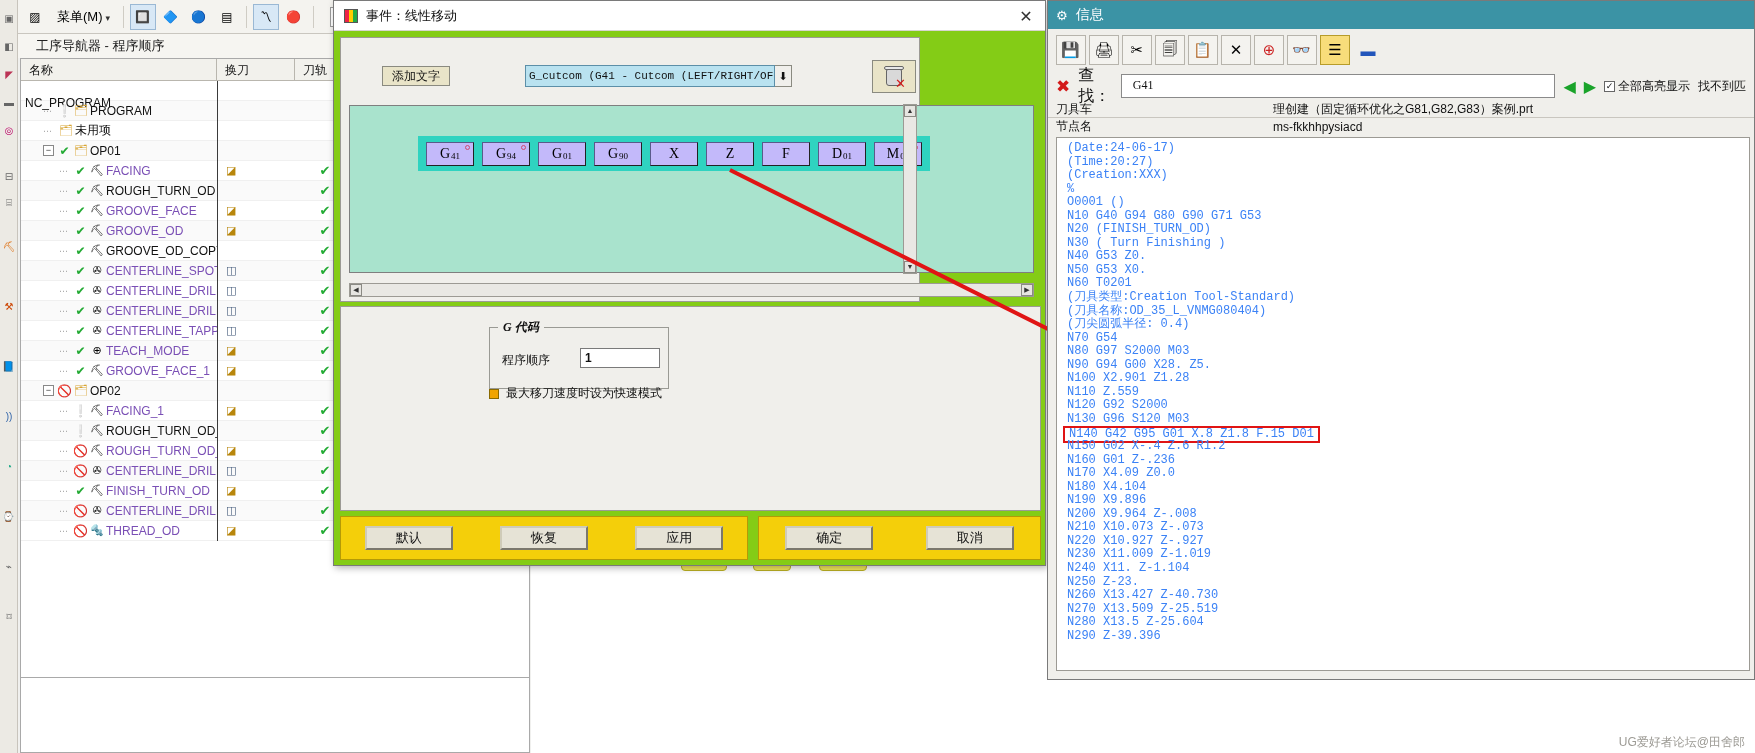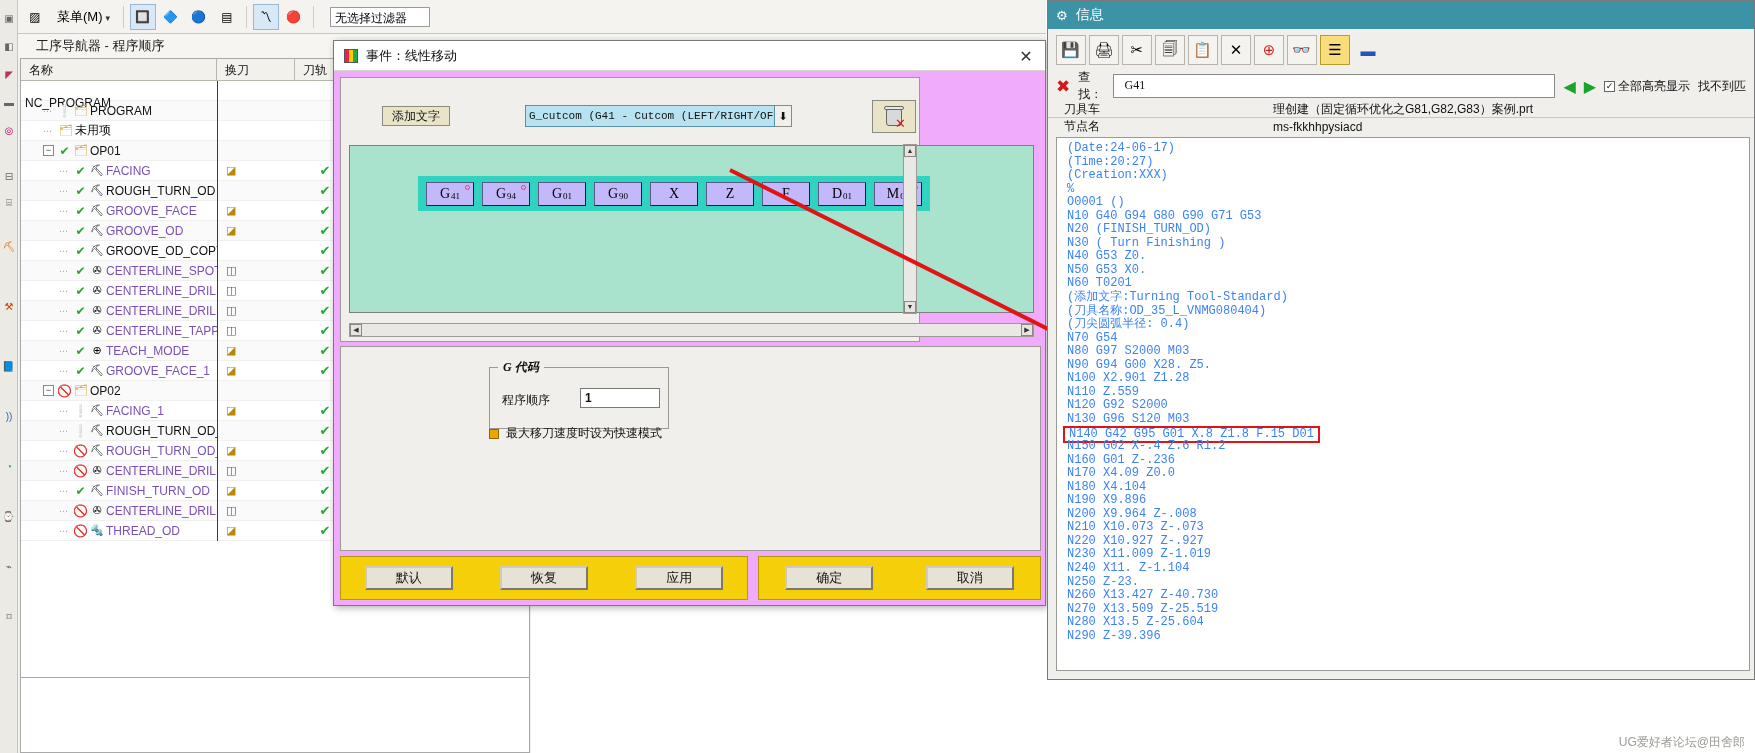--- a/index.html
+++ b/index.html
@@ -103,23 +103,22 @@
     position:absolute; left:531px; top:58px; width:515px; height:695px; background:#ffffff;
   }
   .part-shape {
     position:absolute; background:#f2e85a; border:1px solid #b9ae22;
     border-radius:0 0 4px 4px;
   }
 
   
   #dialog {
     position:absolute; left:333px; top:0px; width:713px; height:566px;
-    background:#f0abfc; border:1px solid #7a7a7a;
+    background:#84cc16; border:1px solid #7a7a7a;
     box-shadow:2px 2px 7px rgba(0,0,0,.3);
-    margin-top:40px;
   }
   #dlg-title {
     height:30px; background:#ffffff; display:flex; align-items:center;
     padding-left:10px; border-bottom:1px solid #d7d5cf;
   }
   #dlg-title .tico {
     width:14px; height:14px; margin-right:8px;
     background:
       linear-gradient(to right,#e24 0 33%,#fc0 33% 66%,#2a4 66% 100%);
     border:1px solid #555;
@@ -265,35 +264,35 @@
     width:30px; height:30px; background:#f4f3ef; border:1px solid #b7b4ac;
     display:flex; align-items:center; justify-content:center; font-size:15px;
   }
   .tb-btn.hl { background:#f8dd7a; border-color:#b79c2a; }
   .tb-btn.nb { border:none; background:transparent; }
 
   #find-row {
     height:30px; display:flex; align-items:center; padding:0 8px; gap:8px;
   }
   #find-x { color:#d31a1a; font-size:17px; font-weight:bold; }
-  #find-label { font-size:12px; color:#111; }
+  #find-label { font-size:16px; color:#111; }
   #find-input {
     width:600px; height:24px; background:#fff; border:1px solid #8a8a8a;
     font-size:12px; line-height:20px; padding-left:11px; color:#111;
     font-family:"Liberation Serif","DejaVu Serif",serif;
   }
   .nav-arrow { color:#1aa32a; font-size:16px; }
   #hl-check { display:flex; align-items:center; font-size:12px; gap:3px; color:#111; white-space:nowrap; }
   #hl-box { width:11px; height:11px; border:1px solid #666; background:#fff; font-size:9px;
             line-height:9px; text-align:center; color:#111; }
   #nomatch { font-size:12px; color:#111; white-space:nowrap; }
 
   #info-meta { font-size:12px; color:#111; }
   .meta-row { display:flex; height:17px; align-items:center; }
-  .meta-k { width:195px; padding-left:16px; white-space:nowrap; overflow:hidden; }
+  .meta-k { width:195px; padding-left:8px; white-space:nowrap; overflow:hidden; }
   .meta-v { flex:1; white-space:nowrap; overflow:hidden;margin-left:30px; }
   .meta-sep { border-bottom:1px solid #c9c6bf; }
 
   #code-area {
     position:absolute; left:8px; top:136px; width:694px; height:534px;
     background:#fff; border:1px solid #9c9a94; overflow:hidden;
     font-family:"Liberation Mono","DejaVu Sans Mono",monospace;
     font-size:12px; line-height:13.55px; color:#3b82f6; padding:4px 0 0 10px;
   }
   .cl { white-space:pre; height:13.55px; }
@@ -833,21 +832,21 @@
       <div class="cl">(Time:20:27)</div>
       <div class="cl">(Creation:XXX)</div>
       <div class="cl">%</div>
       <div class="cl">O0001 ()</div>
       <div class="cl">N10 G40 G94 G80 G90 G71 G53</div>
       <div class="cl">N20 (FINISH_TURN_OD)</div>
       <div class="cl">N30 ( Turn Finishing )</div>
       <div class="cl">N40 G53 Z0.</div>
       <div class="cl">N50 G53 X0.</div>
       <div class="cl">N60 T0201</div>
-      <div class="cl">(添加文字:Turning Tool-Standard)</div>
+      <div class="cl">(刀具类型:Creation Tool-Standard)</div>
       <div class="cl">(刀具名称:OD_35_L_VNMG080404)</div>
       <div class="cl">(刀尖圆弧半径: 0.4)</div>
       <div class="cl">N70 G54</div>
       <div class="cl">N80 G97 S2000 M03</div>
       <div class="cl">N90 G94 G00 X28. Z5.</div>
       <div class="cl">N100 X2.901 Z1.28</div>
       <div class="cl">N110 Z.559</div>
       <div class="cl">N120 G92 S2000</div>
       <div class="cl">N130 G96 S120 M03</div>
       <div class="cl"><span class="cl hlbox" style="border-color: rgb(224, 20, 20);">N140 G42 G95 G01 X.8 Z1.8 F.15 D01</span></div>

